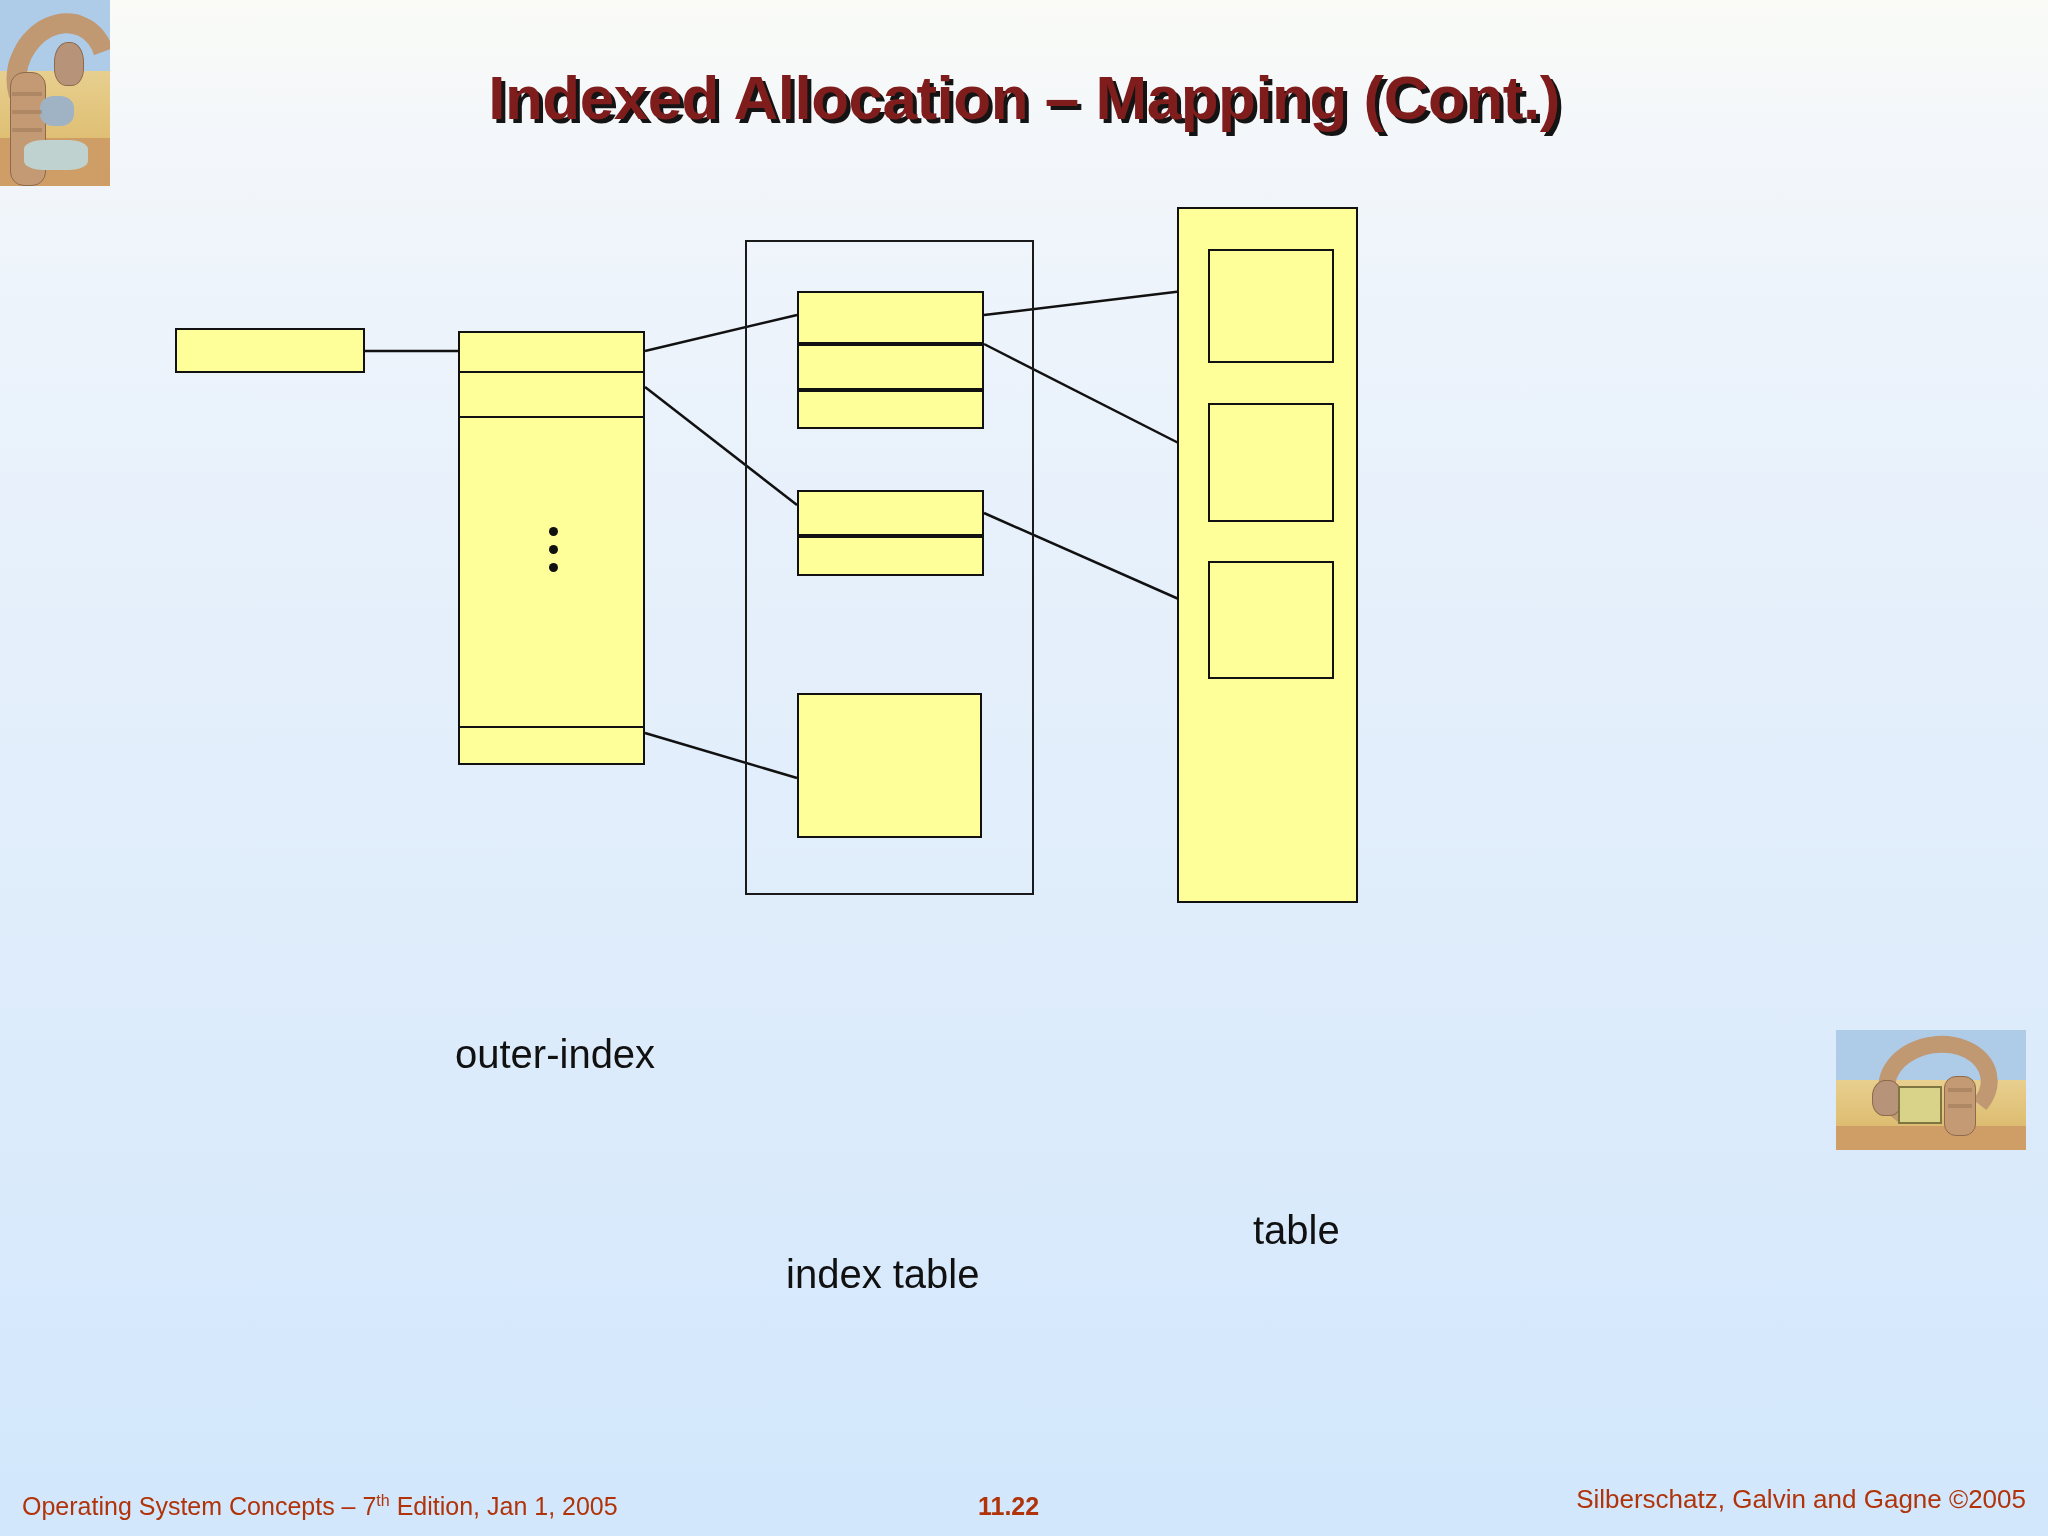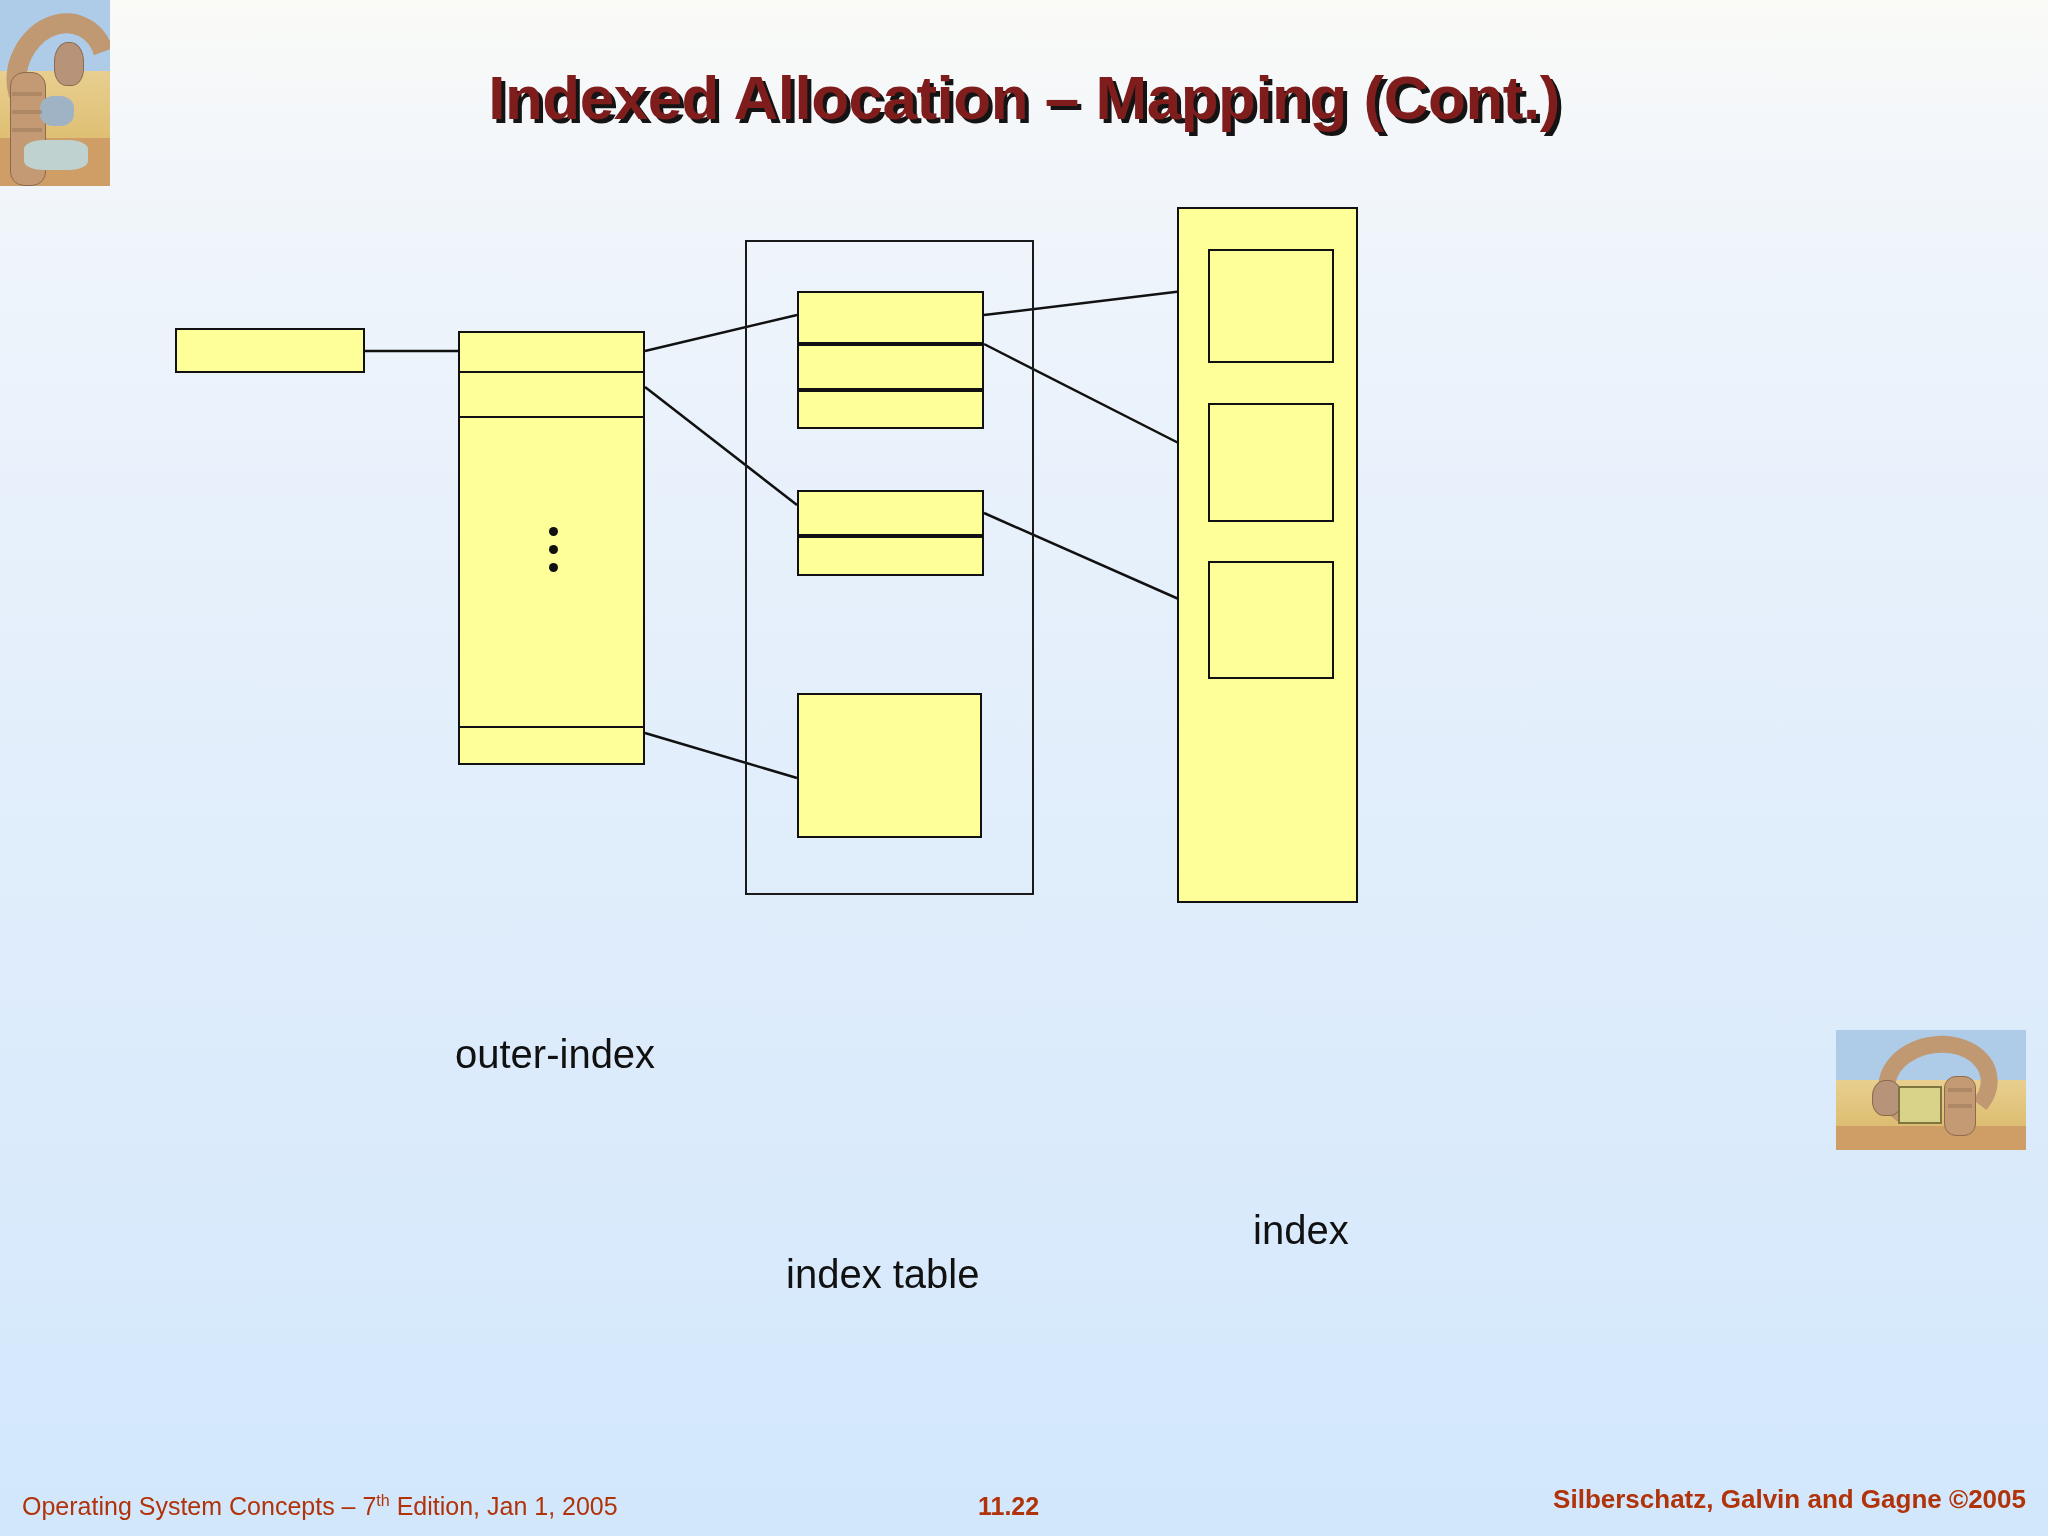--- a/index.html
+++ b/index.html
@@ -95,21 +95,21 @@
     font-size: 25px; font-weight: normal; color: #B0330A;
     white-space: nowrap;
   }
   .footer-left sup { font-size: 16px; vertical-align: super; }
   .footer-page {
     position: absolute; left: 978px; top: 1492px;
     font-size: 25px; font-weight: bold; color: #B0330A;
   }
   .footer-right {
     position: absolute; right: 22px; top: 1484px;
-    font-size: 26px; font-weight: bold; color: #B0330A;
+    font-size: 26px; font-weight: normal; color: #B0330A;
     white-space: nowrap;
   }
 </style>
 </head>
 <body>
 
 <div class="logo-tl">
   <div class="logo-sky"></div>
   <div class="logo-sand"></div>
   <div class="logo-sand2"></div>
@@ -156,21 +156,21 @@
   <div class="box" id="it-block-2" style="left: 797px; top: 390px; width: 187px; height: 39px;"></div>
   <div class="box" id="it-block-3" style="left: 797px; top: 490px; width: 187px; height: 46px;"></div>
   <div class="box" id="it-block-4" style="left: 797px; top: 536px; width: 187px; height: 40px;"></div>
   <div class="box" id="it-block-5" style="left: 797px; top: 693px; width: 185px; height: 145px;"></div>
   <div class="cap" id="cap-index-table" style="left:786px; top:1252px;">index table</div>
 
   <div class="box" id="file-col" style="left: 1177px; top: 207px; width: 181px; height: 696px;"></div>
   <div class="box" id="file-block-0" style="left: 1208px; top: 249px; width: 126px; height: 114px;"></div>
   <div class="box" id="file-block-1" style="left: 1208px; top: 403px; width: 126px; height: 119px;"></div>
   <div class="box" id="file-block-2" style="left: 1208px; top: 561px; width: 126px; height: 118px;"></div>
-  <div class="cap" id="cap-file" style="left:1253px; top:1208px;">index</div>
+  <div class="cap" id="cap-file" style="left:1253px; top:1208px;">table</div>
 </div>
 
 <div class="logo-br">
   <div class="logo-sky"></div>
   <div class="logo-sand" style="height:58%;"></div>
   <div class="logo-sand2" style="height:20%;"></div>
   <div class="worm-neck" style="left:42px; top:6px; width:86px; height:62px; border-width:17px; border-bottom-color:transparent; transform:rotate(-8deg);"></div>
   <div class="worm-body" style="left:108px; top:46px; width:30px; height:58px; border-radius:12px;"></div>
   <div class="worm-head" style="left:36px; top:50px; width:28px; height:34px;"></div>
   <div class="logo-box" style="left:62px; top:56px; width:40px; height:34px;"></div>

